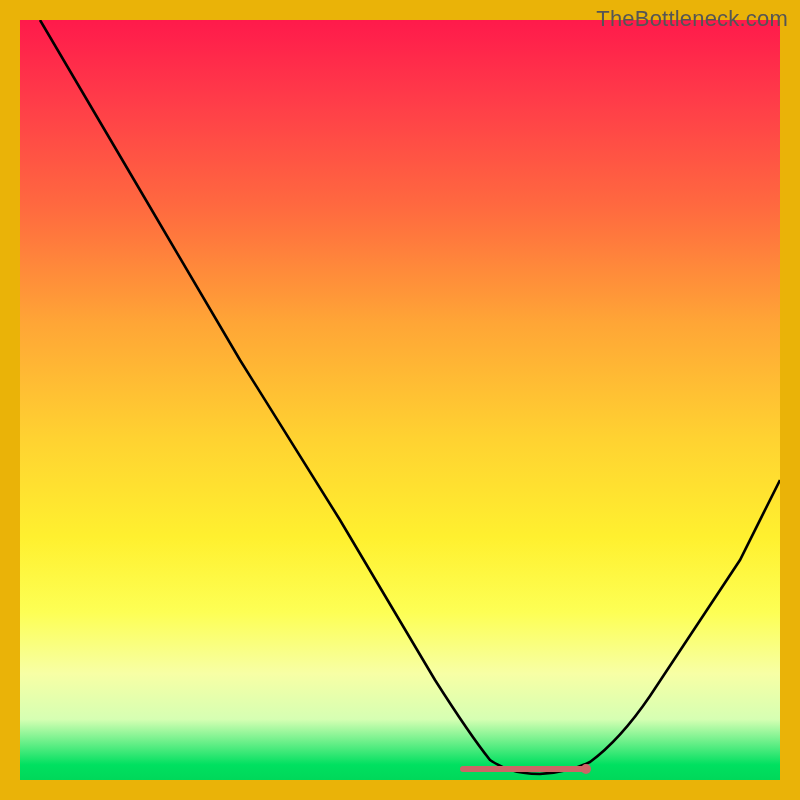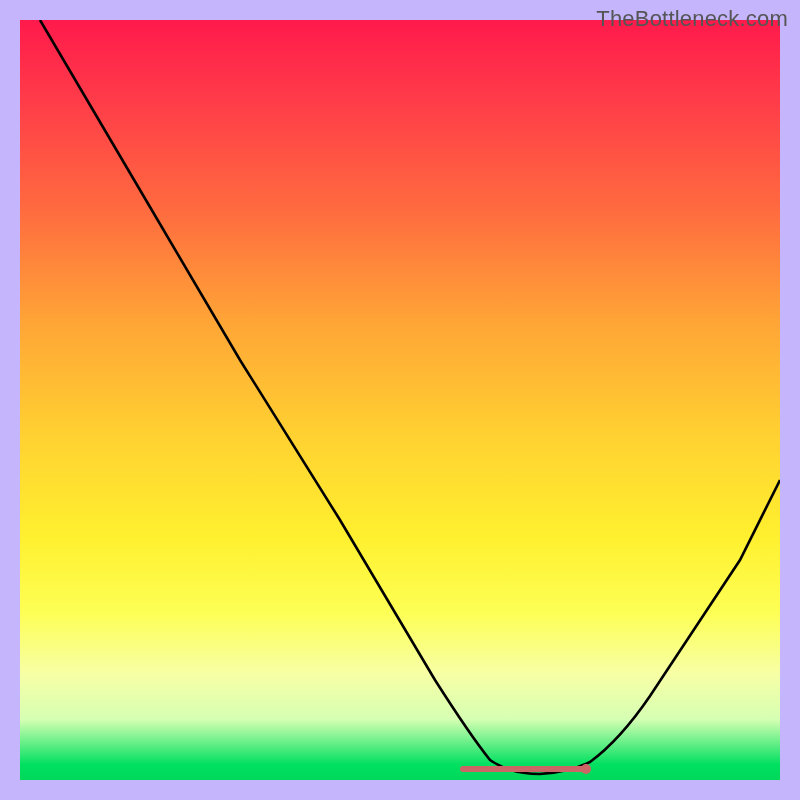--- a/index.html
+++ b/index.html
@@ -8,21 +8,21 @@
     width: 800px;
     height: 800px;
     background: #000;
     overflow: hidden;
     font-family: Arial, Helvetica, sans-serif;
   }
   .frame {
     position: relative;
     width: 800px;
     height: 800px;
-    background: #c4b5fd;
+    background: #eab308;
   }
   .watermark {
     position: absolute;
     top: 6px;
     right: 12px;
     color: #555;
     font-size: 22px;
     letter-spacing: 0.2px;
     z-index: 50;
   }

